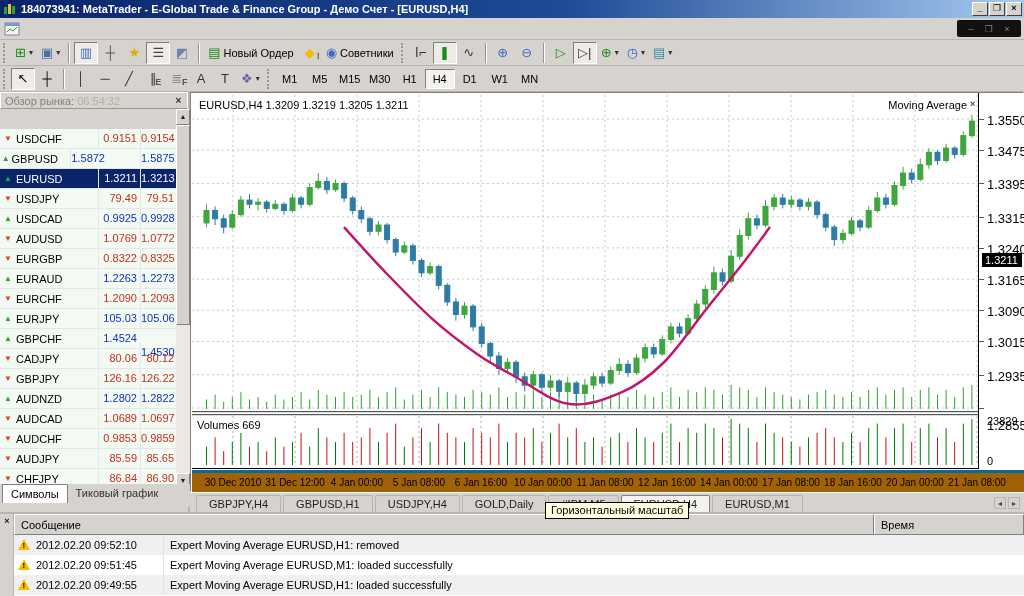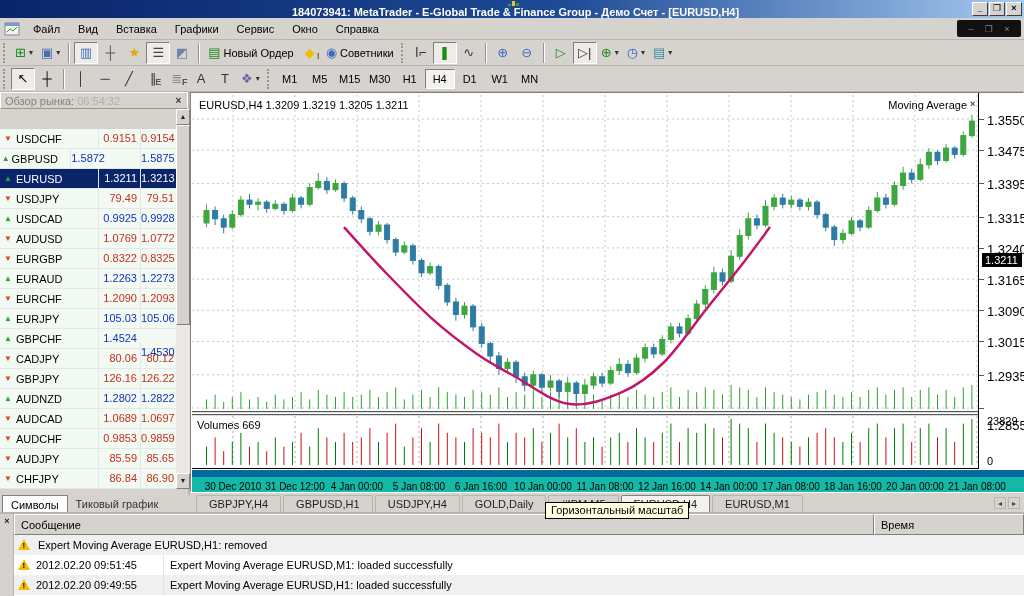--- a/index.html
+++ b/index.html
@@ -3,21 +3,21 @@
 <meta charset="utf-8">
 <style>
   * { margin:0; padding:0; box-sizing:border-box; }
   html,body { width:1024px; height:596px; overflow:hidden; }
   body { font-family:"Liberation Sans","DejaVu Sans",sans-serif; font-size:11px; color:#000; }
   #app { position:relative; width:1024px; height:596px; background:#d6d3ce; overflow:hidden; }
 
   
   #titlebar { position:absolute; left:0; top:0; width:1024px; height:18px;
     background:linear-gradient(90deg,#0a246a 0%,#1e4a96 55%,#a6caf0 100%);
-    display:flex; align-items:center; padding-left:3px;flex-direction:column; }
+    display:flex; align-items:center; padding-left:3px; }
   #titlebar .ttext { color:#fff; font-weight:bold; font-size:11px; margin-left:4px; white-space:nowrap; }
   .wbtns { position:absolute; right:2px; top:2px; display:flex; gap:1px; }
   .wbtn { width:16px; height:14px; background:#d6d3ce; border:1px solid; border-color:#fff #404040 #404040 #fff;
     font-size:9px; line-height:11px; text-align:center; font-weight:bold; }
 
   
   #menubar { position:absolute; left:0; top:18px; width:1024px; height:22px; background:#d6d3ce;
     border-bottom:1px solid #b8b4ae; display:flex; align-items:center; }
   .menu-item { padding:3px 9px; cursor:default; }
   #mdi-controls { position:absolute; right:3px; top:2px; width:64px; height:17px; background:#111;
@@ -56,40 +56,40 @@
   .mw-row.sel .sym, .mw-row.sel .bid, .mw-row.sel .ask { color:#fff !important; }
   .mw-arrow { width:16px; text-align:center; font-size:8px; }
   .mw-row .sym { width:82px; font-size:11px; }
   .mw-row .bid { width:42px; text-align:right; padding-right:3px; border-left:1px solid #e2e8e2; height:100%; line-height:19px;}
   .mw-row .ask { width:36px; text-align:right; padding-right:2px; border-left:1px solid #e2e8e2; height:100%; line-height:19px;}
   #mw-scroll { position:absolute; left:176px; top:17px; width:14px; height:380px; background:#ece9e4; }
   .mw-sbtn { position:absolute; left:0; width:14px; height:16px; background:#d6d3ce; border:1px solid;
     border-color:#fff #808080 #808080 #fff; font-size:7px; text-align:center; line-height:14px; color:#222; }
   #mw-thumb { position:absolute; left:0; top:16px; width:14px; height:200px; background:#d6d3ce;
     border:1px solid; border-color:#fff #808080 #808080 #fff; }
-  #mw-tabs { position:absolute; left:0; top:403px; width:190px; height:23px; background:#d6d3ce; display:flex; padding-left:2px; }
+  #mw-tabs { position:absolute; left:0; top:392px; width:190px; height:23px; background:#d6d3ce; display:flex; padding-left:2px; }
   .mw-tab { height:19px; padding:3px 8px; font-size:11px; color:#333; }
   .mw-tab.active { background:#fff; border:1px solid #808080; border-bottom:none; font-weight:normal; color:#000; }
 
   
   #chartwin { position:absolute; left:190px; top:92px; width:834px; height:400px; background:#fff;
     border:1px solid; border-color:#808080 #fff #fff #808080; }
   #plot { position:absolute; left:1px; top:0px; }
   #ohlc-label { position:absolute; left:8px; top:6px; font-size:11px; color:#000; }
   #ind-label { position:absolute; right:56px; top:6px; font-size:11px; color:#000; }
   #ind-close { position:absolute; right:44px; top:7px; width:9px; height:9px; font-size:9px; line-height:8px;
     font-weight:bold; color:#444; }
   #vol-label { position:absolute; left:6px; top:326px; font-size:11px; color:#000; }
   #pscale { position:absolute; left:788px; top:0; width:45px; height:376px; background:#fff; }
   .ptick { position:absolute; left:8px; font-size:13px; color:#000; }
   .pdash { position:absolute; left:0; width:5px; height:1px; background:#555; }
   #curprice { position:absolute; left:3px; width:40px; height:14px; background:#000; color:#fff;
     font-size:11px; line-height:14px; padding-left:3px; }
   .vtick { position:absolute; left:8px; font-size:11px; color:#000; }
-  #taxis { position:absolute; left:1px; top:377px; width:832px; height:22px; background:#14b8a6; border-top:7px solid #0369a1;padding-left:14px; }
+  #taxis { position:absolute; left:1px; top:377px; width:832px; height:22px; background:#a16207; border-top:3px solid #0369a1;padding-left:14px; }
   .ttick { position:absolute; top:4px; width:80px; margin-left:-40px; text-align:center; font-size:10px; color:#000; white-space:nowrap; }
 
   
   #chart-tabs { position:absolute; left:190px; top:492px; width:834px; height:20px; background:#d6d3ce;
     border-top:1px solid #fff; display:flex; align-items:flex-end; padding-left:6px; }
   .ctab { height:17px; padding:2px 12px; font-size:11px; color:#222; border:1px solid #b8b4ae; border-bottom:none;
     background:#d6d3ce; margin-right:2px; border-radius:2px 2px 0 0; white-space:nowrap; }
   .ctab.active { background:#f4f2ee; border-color:#808080; }
   .ctab-scroll { position:absolute; right:4px; top:4px; display:flex; gap:2px; }
   .ctab-arrow { width:12px; height:12px; font-size:8px; line-height:11px; text-align:center; color:#444;
@@ -135,21 +135,20 @@
         <span class="wbtn">×</span>
       </span>
   </div>
 
   <div id="menubar">
     <svg width="16" height="14" style="margin:0 4px;">
       <rect x="1" y="1" width="14" height="12" fill="#f4f2ee" stroke="#7a8aa0"></rect>
       <rect x="1" y="1" width="14" height="3" fill="#7a9ac8"></rect>
       <polyline points="3,10 6,7 9,9 13,5" fill="none" stroke="#2fa32f"></polyline>
     </svg>
-    <span id="menu-items"><span class="menu-item">Файл</span><span class="menu-item">Вид</span><span class="menu-item">Вставка</span><span class="menu-item">Графики</span><span class="menu-item">Сервис</span><span class="menu-item">Окно</span><span class="menu-item">Справка</span></span>
     <div id="mdi-controls">
       <span>–</span>
       <span>❐</span>
       <span>×</span>
     </div>
   </div>
 
   <div id="toolbar1" class="toolbar">
       <div class="grip"></div>
       <div class="tbbtn">
@@ -874,20 +873,21 @@
     <div id="term-head">
       <div class="th-cell c2">Сообщение</div>
       <div class="th-cell c1">Время</div>
     </div>
     <div id="term-rows">
         <div class="t-row">
           <span class="t-ico">
             <span class="warn-tri"></span>
             <span class="warn-ex">!</span>
           </span>
+          <span class="t-time">2012.02.20 09:52:10</span>
           <span class="t-msg">Expert Moving Average EURUSD,H1: removed</span>
         </div>
         <div class="t-row">
           <span class="t-ico">
             <span class="warn-tri"></span>
             <span class="warn-ex">!</span>
           </span>
           <span class="t-time">2012.02.20 09:51:45</span>
           <span class="t-msg">Expert Moving Average EURUSD,M1: loaded successfully</span>
         </div>

